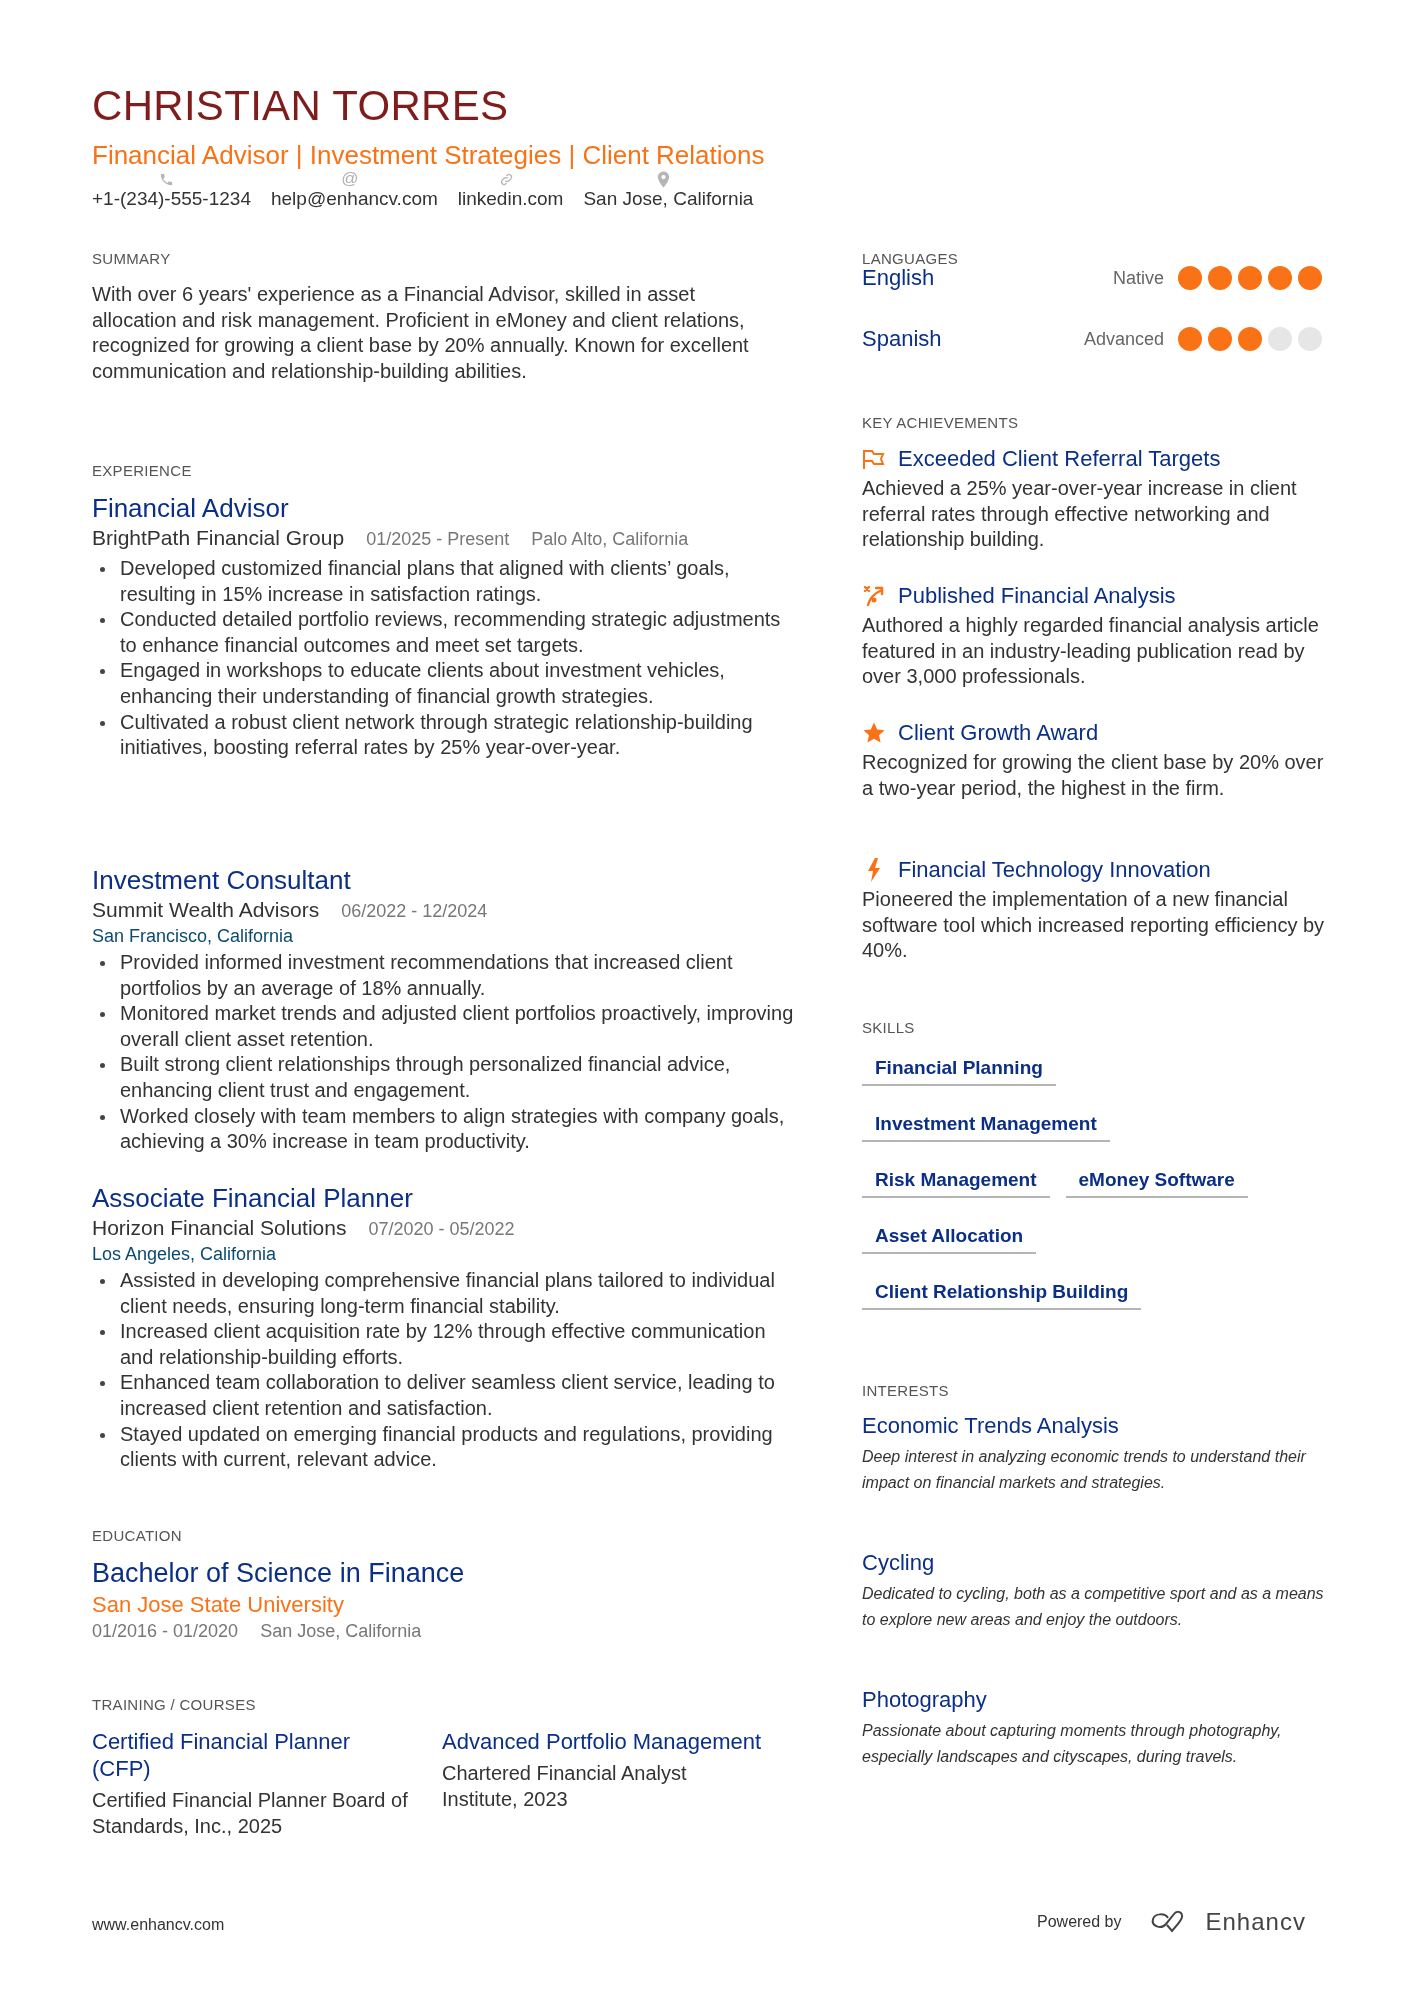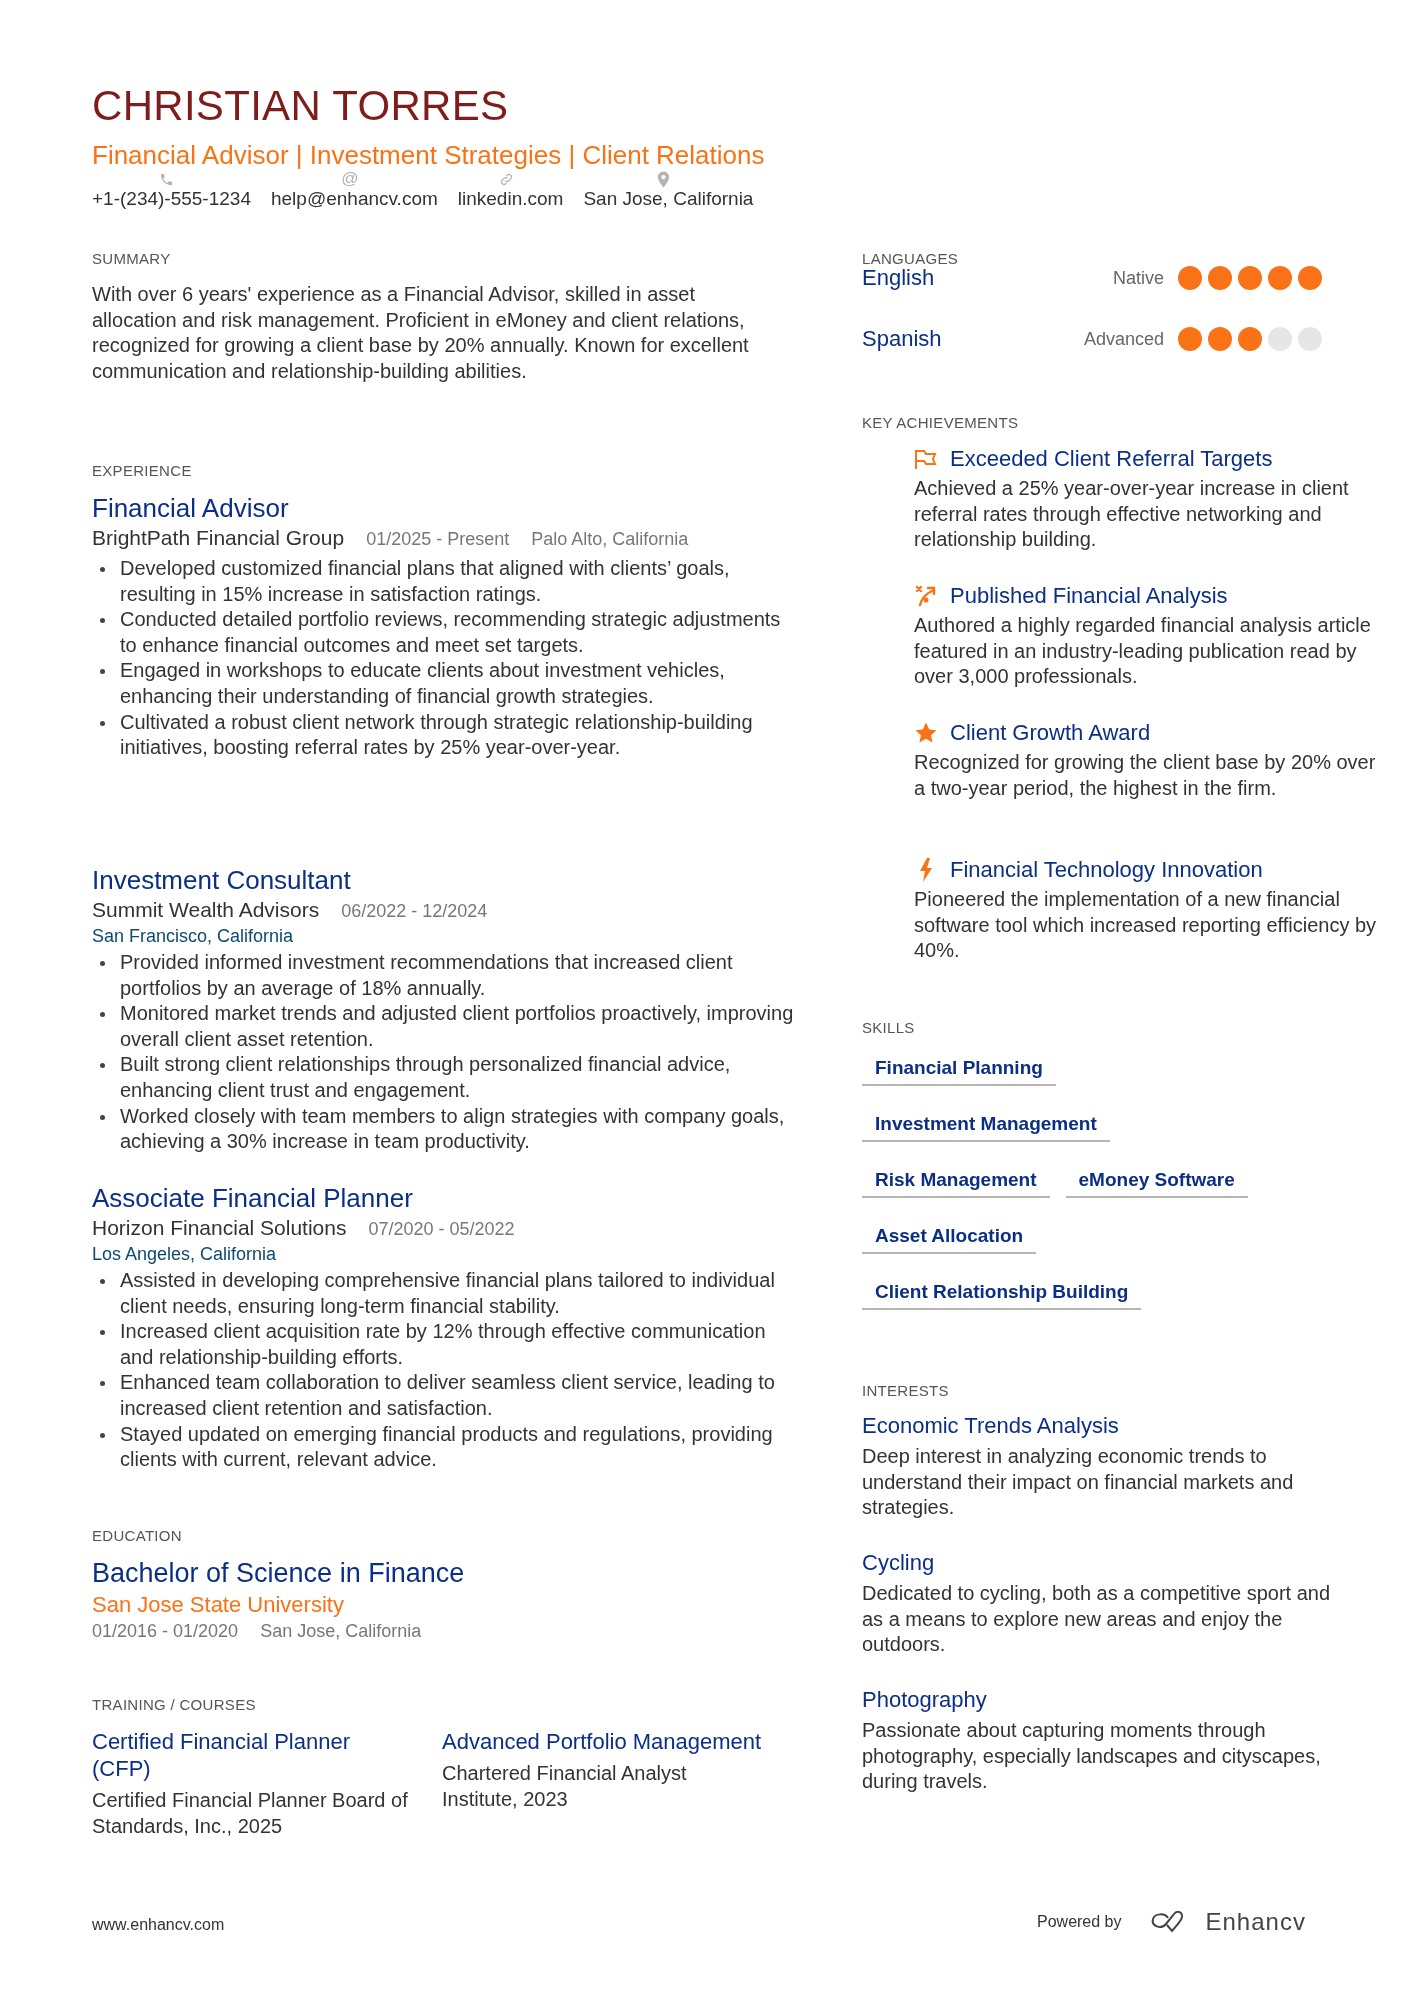--- a/index.html
+++ b/index.html
@@ -37,33 +37,33 @@
   .course { width: 373px; }
   .course-title { font-size: 22px; color: #0b2f86; line-height: 27px; width: 320px; }
   .course-org { font-size: 20px; color: #333; line-height: 25.6px; margin-top: 6px; width: 320px; }
   .lang-row { position: absolute; left: 862px; width: 460px; height: 30px; display: flex; align-items: center; }
   .lang-name { font-size: 22px; color: #0b2f86; flex: 1; }
   .lang-level { font-size: 18px; color: #666; margin-right: 14px; }
   .dots { display: flex; gap: 6px; }
   .dot { width: 24px; height: 24px; border-radius: 50%; background: #e6e6e6; }
   .dot.on { background: #f97316; }
 
-  .ach { position: absolute; left: 914px; width: 470px; }
+  .ach { position: absolute; left: 862px; width: 470px; }
   .ach-head { display: flex; align-items: center; height: 30px; }
   .ach-icon { width: 24px; height: 24px; margin-right: 12px; display: inline-flex; align-items: center; justify-content: center; }
   .ach-title { font-size: 22px; color: #0b2f86; }
   .ach-desc { font-size: 20px; line-height: 25.6px; color: #333; margin-top: 2px; }
 
   .skills { position: absolute; left: 862px; top: 1053px; width: 470px; }
   .skill-row { display: flex; height: 56px; }
   .skill { display: inline-block; height: 33px; padding: 0 13px; border-bottom: 2px solid #b5b5b5; font-size: 19px; font-weight: bold; color: #0b2f86; line-height: 30px; margin-right: 16px; white-space: nowrap; }
 
   .interest { position: absolute; left: 862px; width: 470px; }
   .interest-title { font-size: 22px; color: #0b2f86; line-height: 28px; }
-  .interest-desc { font-size: 20px; line-height: 25.6px; color: #333; margin-top: 4px; }
+  .interest-desc { font-size: 16px; line-height: 25.6px; color: #333; margin-top: 4px; font-style: italic; }
 
   
   .footer-left { position: absolute; left: 92px; top: 1916px; font-size: 16px; color: #333; }
   .footer-right { position: absolute; left: 1037px; top: 1908px; display: flex; align-items: center; height: 28px; }
   .powered { font-size: 16px; color: #333; margin-right: 26px; }
   .logo-mark { width: 46px; height: 24px; margin-right: 12px; }
   .logo-text { font-size: 24px; color: #444; letter-spacing: 1px; }
 </style>
 </head>
 <body>

